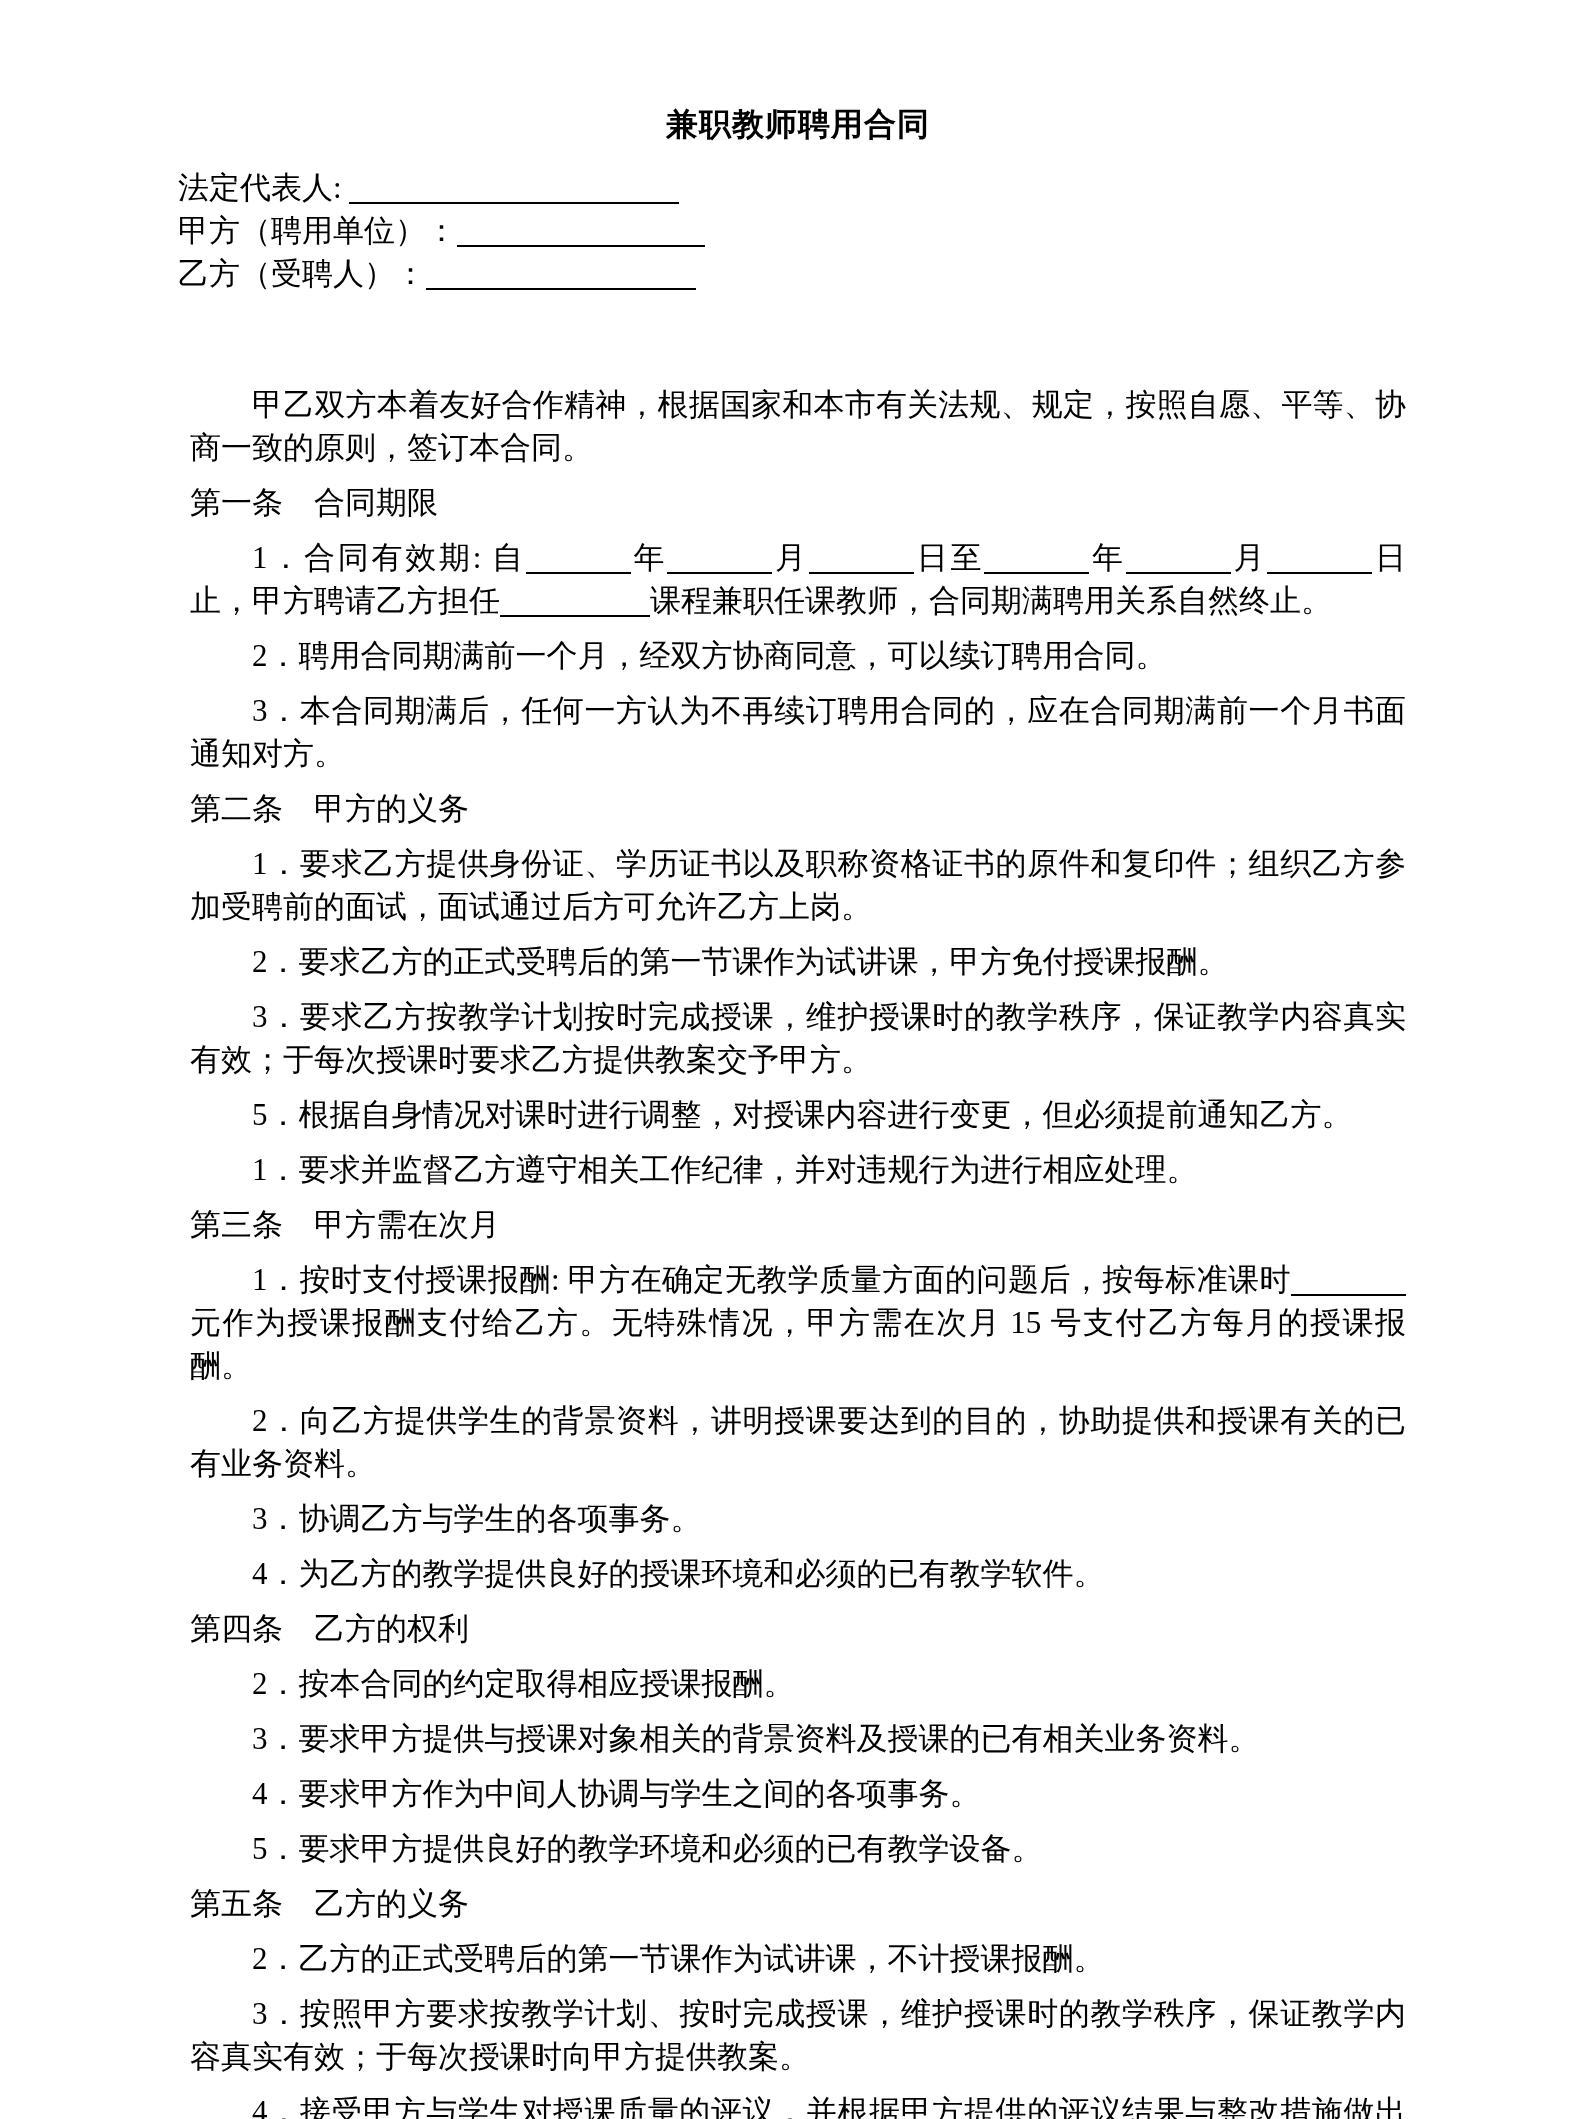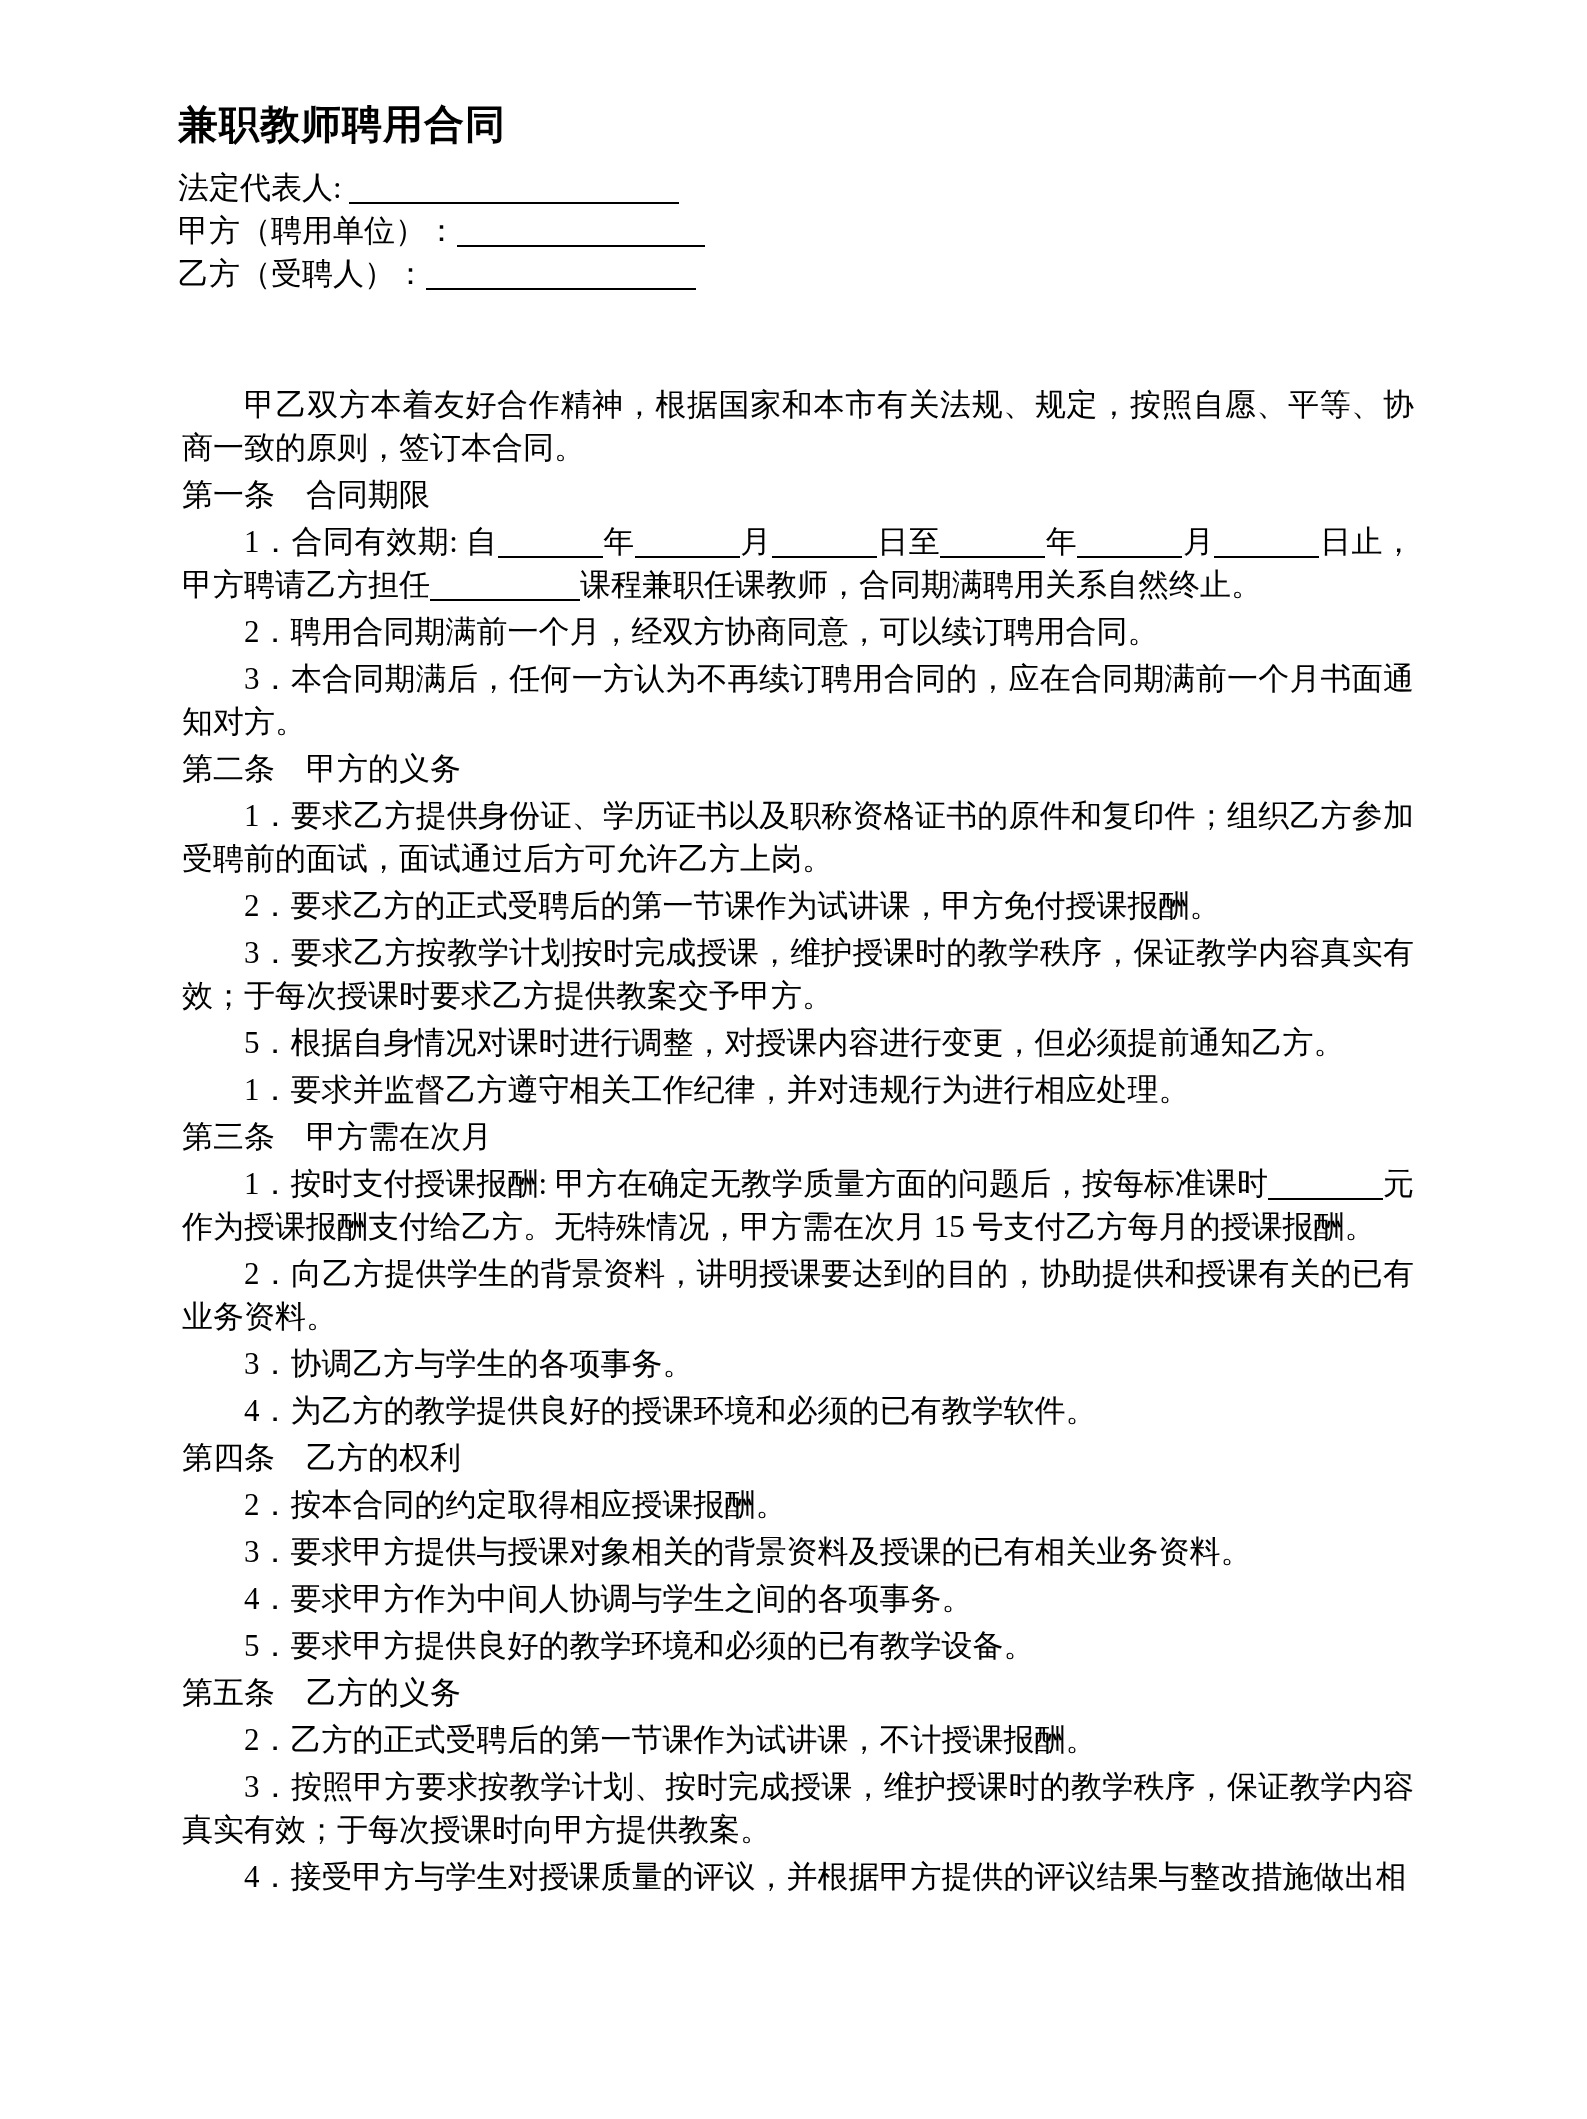--- a/index.html
+++ b/index.html
@@ -18,43 +18,43 @@
     position: relative;
     width: 1587px;
     height: 2119px;
     box-sizing: border-box;
     padding-top: 100px;
   }
   .doc-title {
     width: 1240px;
     margin: 0 auto 18px auto;
     margin-left: 178px;
-    text-align: left;
-    font-size: 40px;
+    text-align: center;
+    font-size: 32px;
     font-weight: 700;
     font-family: "Liberation Sans", "DejaVu Sans", sans-serif;
     line-height: 48px;
     letter-spacing: 1px;
   }
   .party-fields {
     margin-left: 178px;
     width: 1240px;
   }
   .field-row {
     font-size: 31px;
     line-height: 43px;
     white-space: nowrap;
   }
   .contract-body {
     margin-left: 178px;
     width: 1240px;
     margin-top: 88px;
   }
   .para {
-    margin: 4px;
+    margin: 12px;
     font-size: 31px;
     line-height: 43px;
     text-align: justify;
   }
   .para.indent {
     text-indent: 2em;
   }
   .para.heading {
     text-indent: 0;
   }

